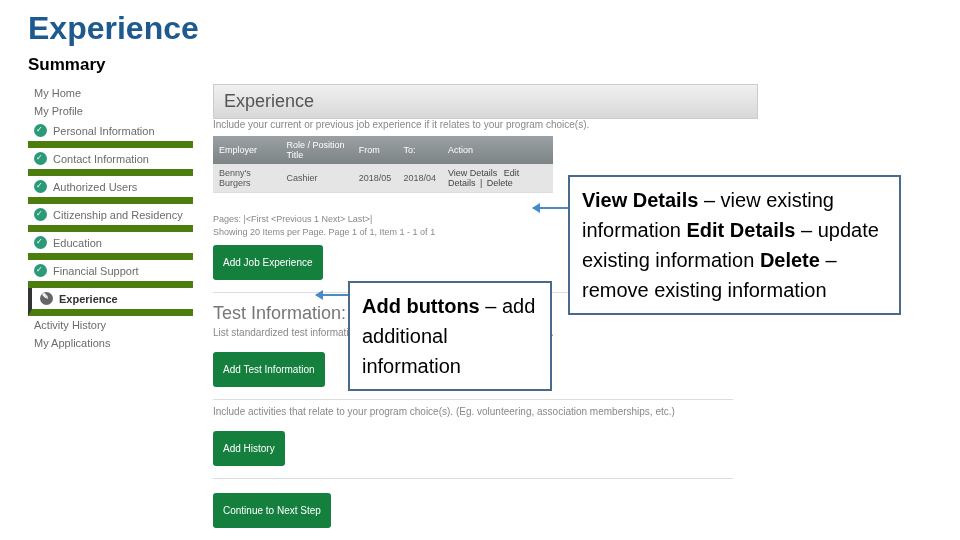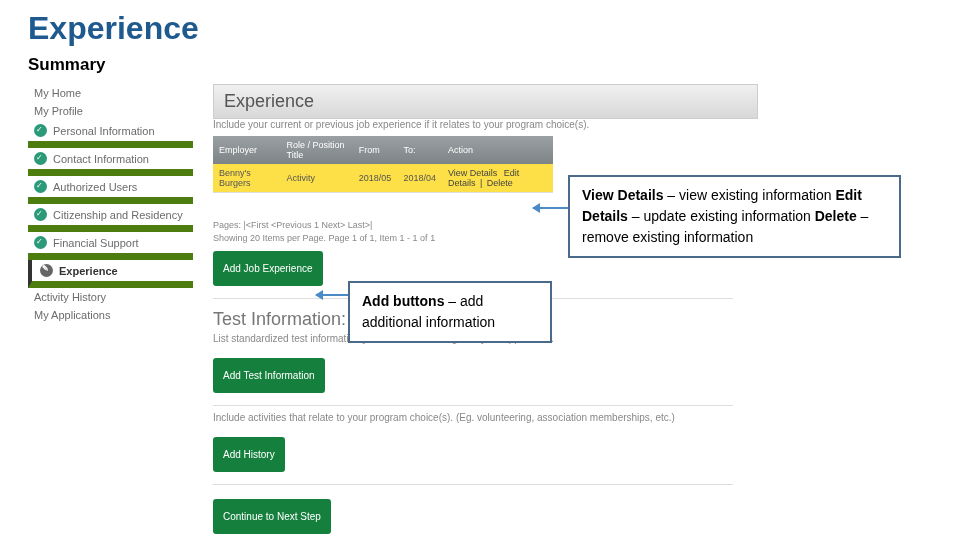--- a/index.html
+++ b/index.html
@@ -21,33 +21,33 @@
   .exp-icon::after { content: "✎"; color: #fff; font-size: 8px; position: absolute; top: 0px; left: 2px; }
 
   
   .main { position: absolute; top: 0; left: 185px; width: 545px; }
   .title-bar { background: linear-gradient(#f0f0f0,#d8d8d8); padding: 6px 10px; font-size: 18px; color: #555; border: 1px solid #ccc; }
   .section-h { font-size: 18px; color: #777; margin: 10px 0 3px 0; font-weight: normal; }
   .section-desc { font-size: 10px; color: #888; margin-bottom: 6px; }
 
   table.job-table { width: 340px; border-collapse: collapse; font-size: 9px; }
   table.job-table th { background: linear-gradient(#9aa0a3,#7d8486); color: #fff; font-weight: normal; text-align: left; padding: 4px 6px; }
-  table.job-table td { background: #fde047; padding: 4px 6px; color: #555; border-bottom: 1px solid #ddd; }
+  table.job-table td { background: #e5e5e5; padding: 4px 6px; color: #555; border-bottom: 1px solid #ddd; }
   .action-links span { color: #444; }
   .action-sep { color: #aaa; margin: 0 2px; }
 
-  .paging { font-size: 9px; color: #888; margin-top: 27px; }
+  .paging { font-size: 9px; color: #888; margin-top: 21px; }
   .paging2 { font-size: 9px; color: #888; margin-top: 3px; }
 
   .dark-btn { display: inline-block; background: #15803d; color: #fff; font-size: 10px; padding: 12px 10px; border-radius: 3px; margin-top: 8px; cursor: pointer; }
 
   .divider { width: 520px; height: 1px; background: #ddd; margin: 12px 0 6px 0; }
 
   
-  .callout { position: absolute; background: #fff; border: 2px solid #4a6a8a; padding: 8px 12px; font-size: 14px; color: #000; line-height: 1.5; }
+  .callout { position: absolute; background: #fff; border: 2px solid #4a6a8a; padding: 8px 12px; font-size: 20px; color: #000; line-height: 1.5; }
   .callout .b { font-weight: bold; }
   .callout1 { top: 175px; left: 568px; width: 333px; }
   .callout2 { top: 281px; left: 348px; width: 204px; z-index: 5; }
 
   
   .arrow { position: absolute; height: 2px; background: #4a8ac7; }
   .arrow::before { content: ""; position: absolute; left: -6px; top: -4px; border: 5px solid transparent; border-right: 8px solid #4a8ac7; }
   .arrow1 { top: 207px; left: 533px; width: 35px; }
   .arrow2 { top: 294px; left: 316px; width: 32px; }
 </style>
@@ -73,20 +73,24 @@
     <div class="nav-item">
         <span class="nav-icon"></span>
         <span>Authorized Users</span>
       </div>
     <div class="nav-item">
         <span class="nav-icon"></span>
         <span>Citizenship and Residency</span>
       </div>
     <div class="nav-item">
         <span class="nav-icon"></span>
+        <span>Education</span>
+      </div>
+    <div class="nav-item">
+        <span class="nav-icon"></span>
         <span>Financial Support</span>
       </div>
     <div class="nav-item active">
         <span class="exp-icon"></span>
         <span>Experience</span>
       </div>
     <div class="nav-item top">Activity History</div>
     <div class="nav-item top">My Applications</div>
   </div>
 
@@ -99,21 +103,21 @@
       <tbody>
           <tr>
         <th>Employer</th>
         <th>Role / Position Title</th>
         <th>From</th>
         <th>To:</th>
         <th>Action</th>
       </tr>
       <tr>
         <td>Benny's Burgers</td>
-        <td>Activity</td>
+        <td>Cashier</td>
         <td>2018/05</td>
         <td>2018/04</td>
         <td class="action-links">
           <span>View Details</span><span class="action-sep"> </span>
           <span>Edit Details</span><span class="action-sep"> | </span>
           <span>Delete</span>
         </td>
       </tr>
     </tbody>
       </table>

